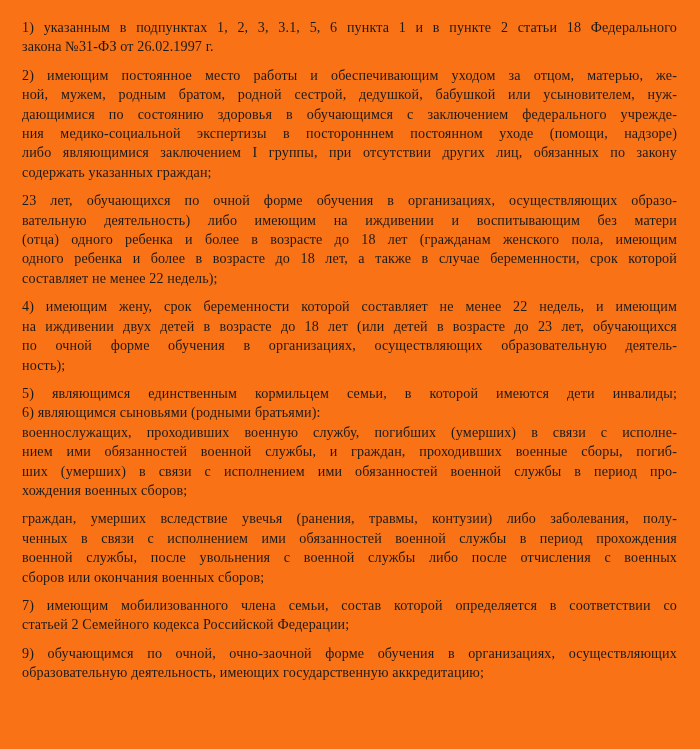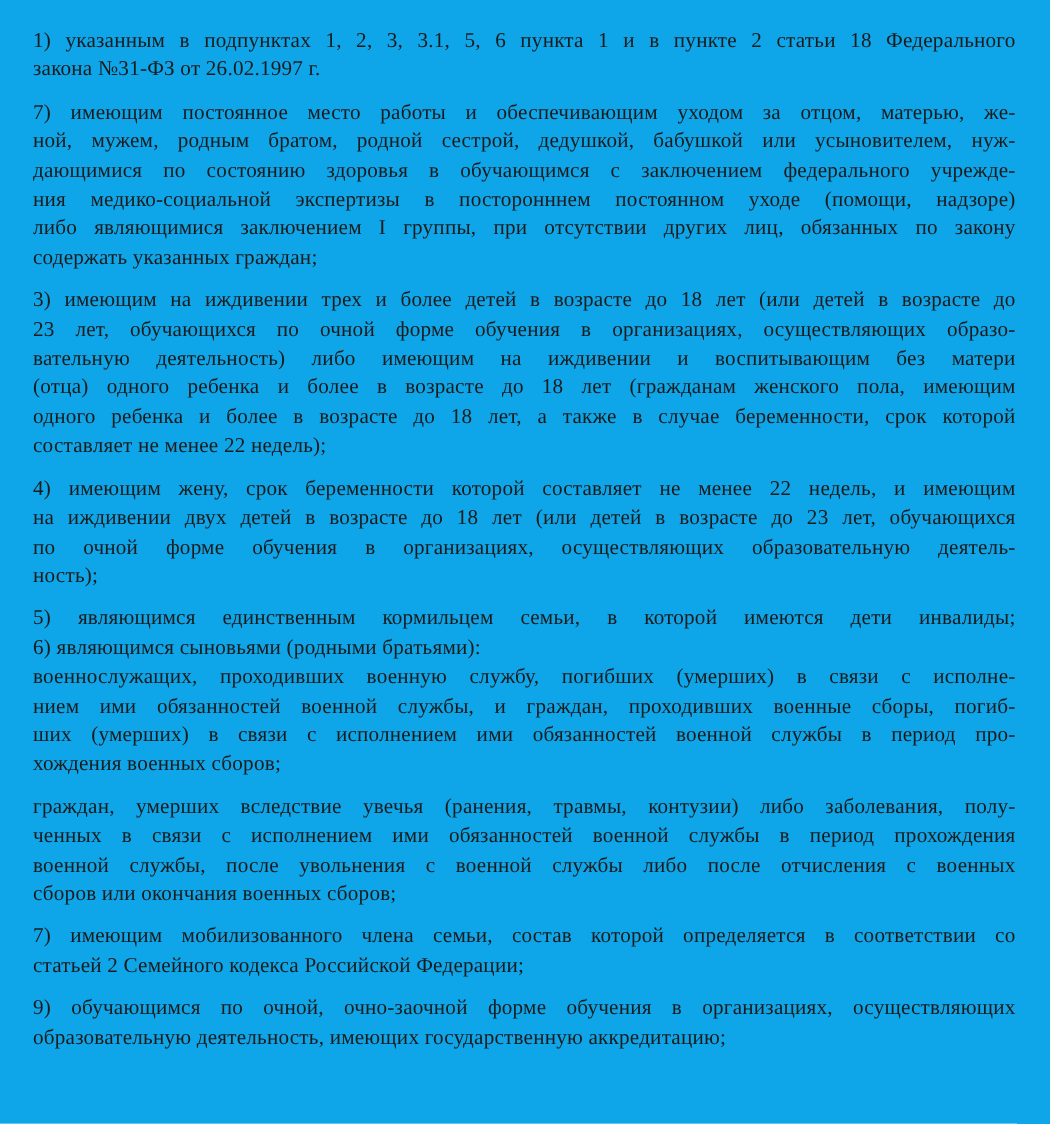--- a/index.html
+++ b/index.html
@@ -12,21 +12,21 @@
     height: 749px;
     background: #ffffff;
     font-family: "Liberation Serif", "DejaVu Serif", serif;
     overflow: hidden;
   }
   #document-page {
     width: 700px;
     height: 749px;
     box-sizing: border-box;
     padding: 18px 23px 0 22px;
-    background: #0ea5e9;
+    background: #f97316;
   }
   .para {
     margin: 0 0 9px 0;
     font-size: 14.1px;
     line-height: 19.4px;
     color: #1b1b1b;
     text-align: justify;
     text-justify: inter-word;
     -webkit-hyphens: manual;
     hyphens: manual;
@@ -50,29 +50,28 @@
 </head>
 <body style="background: rgb(253, 253, 253);">
 
 <div id="document-page">
   <div id="paragraph-container" style="color: rgb(27, 27, 27);">
       <p class="para">
         <span class="l">1) указанным в подпунктах 1, 2, 3, 3.1, 5, 6 пункта 1 и в пункте 2 статьи 18 Федерального</span>
         <span class="l end">закона №31-ФЗ от 26.02.1997 г.</span>
       </p>
       <p class="para">
-        <span class="l">7) имеющим постоянное место работы и обеспечивающим уходом за отцом, матерью, же-</span>
+        <span class="l">2) имеющим постоянное место работы и обеспечивающим уходом за отцом, матерью, же-</span>
         <span class="l">ной, мужем, родным братом, родной сестрой, дедушкой, бабушкой или усыновителем, нуж-</span>
         <span class="l">дающимися по состоянию здоровья в обучающимся с заключением федерального учрежде-</span>
         <span class="l">ния медико-социальной экспертизы в посторонннем постоянном уходе (помощи, надзоре)</span>
         <span class="l">либо являющимися заключением I группы, при отсутствии других лиц, обязанных по закону</span>
         <span class="l end">содержать указанных граждан;</span>
       </p>
       <p class="para">
-        <span class="l">3) имеющим на иждивении трех и более детей в возрасте до 18 лет (или детей в возрасте до</span>
         <span class="l">23 лет, обучающихся по очной форме обучения в организациях, осуществляющих образо-</span>
         <span class="l">вательную деятельность) либо имеющим на иждивении и воспитывающим без матери</span>
         <span class="l">(отца) одного ребенка и более в возрасте до 18 лет (гражданам женского пола, имеющим</span>
         <span class="l">одного ребенка и более в возрасте до 18 лет, а также в случае беременности, срок которой</span>
         <span class="l end">составляет не менее 22 недель);</span>
       </p>
       <p class="para">
         <span class="l">4) имеющим жену, срок беременности которой составляет не менее 22 недель, и имеющим</span>
         <span class="l">на иждивении двух детей в возрасте до 18 лет (или детей в возрасте до 23 лет, обучающихся</span>
         <span class="l">по очной форме обучения в организациях, осуществляющих образовательную деятель-</span>

